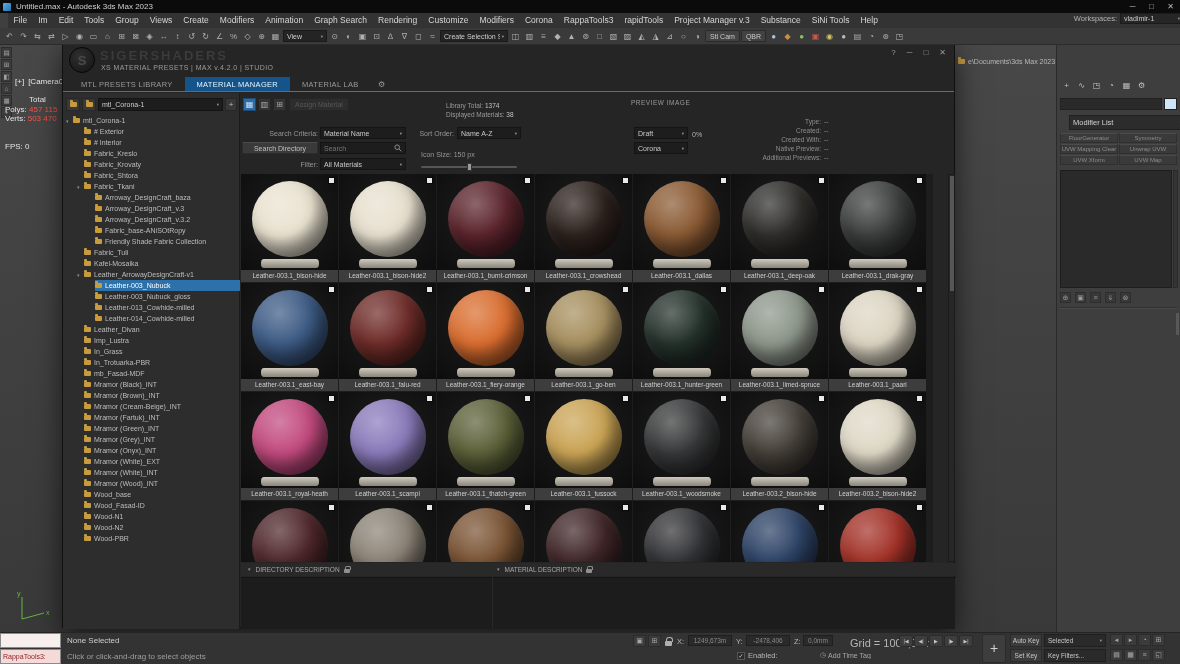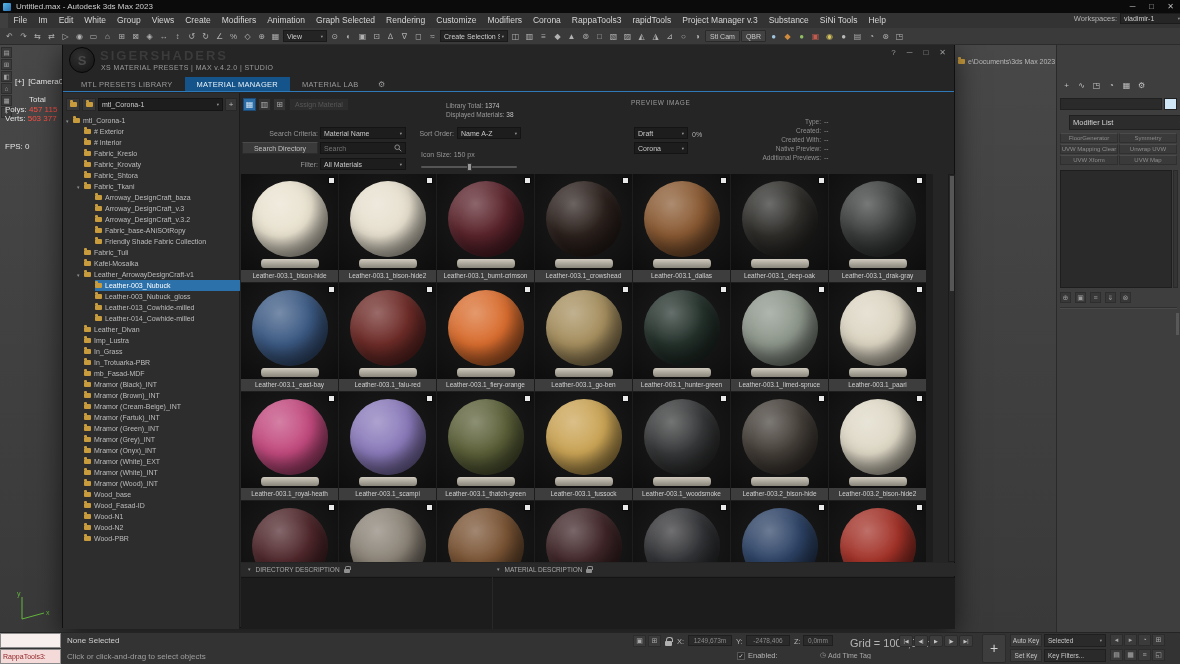--- a/index.html
+++ b/index.html
@@ -183,27 +183,27 @@
       <span class="win-btn">□</span>
       <span class="win-btn">✕</span>
     </span>
   </div>
 
   <div class="menubar">
     <div class="menu-items">
         <span class="menu-item">File</span>
         <span class="menu-item">Im</span>
         <span class="menu-item">Edit</span>
-        <span class="menu-item">White</span>
+        <span class="menu-item">Tools</span>
         <span class="menu-item">Group</span>
         <span class="menu-item">Views</span>
         <span class="menu-item">Create</span>
         <span class="menu-item">Modifiers</span>
         <span class="menu-item">Animation</span>
-        <span class="menu-item">Graph Selected</span>
+        <span class="menu-item">Graph Search</span>
         <span class="menu-item">Rendering</span>
         <span class="menu-item">Customize</span>
         <span class="menu-item">Modifiers</span>
         <span class="menu-item">Corona</span>
         <span class="menu-item">RappaTools3</span>
         <span class="menu-item">rapidTools</span>
         <span class="menu-item">Project Manager v.3</span>
         <span class="menu-item">Substance</span>
         <span class="menu-item">SiNi Tools</span>
         <span class="menu-item">Help</span>
@@ -293,21 +293,21 @@
     </div>
   <div class="vp-label">
     <span>[+]</span>
     <span>[Camera002]</span>
   </div>
   <div class="vp-stats">
     <div class="tline">Total</div>
     <div><span>Polys:</span>
          <span class="stat-val">457 115</span></div>
     <div><span>Verts:</span>
-         <span class="stat-val">503 377</span></div>
+         <span class="stat-val">503 470</span></div>
     <div class="fps-line"><span>FPS:</span>
          <span>0</span></div>
   </div>
   <svg class="axis" width="46" height="38" viewBox="0 0 46 38">
     <line x1="15" y1="31" x2="15" y2="9" stroke="#64b83e" stroke-width="1"></line>
     <text x="10" y="8" fill="#64b83e" font-size="7">y</text>
     <line x1="15" y1="31" x2="37" y2="25" stroke="#64b83e" stroke-width="1"></line>
     <text x="39" y="27" fill="#64b83e" font-size="7">x</text>
   </svg>
   <div class="project-path">

